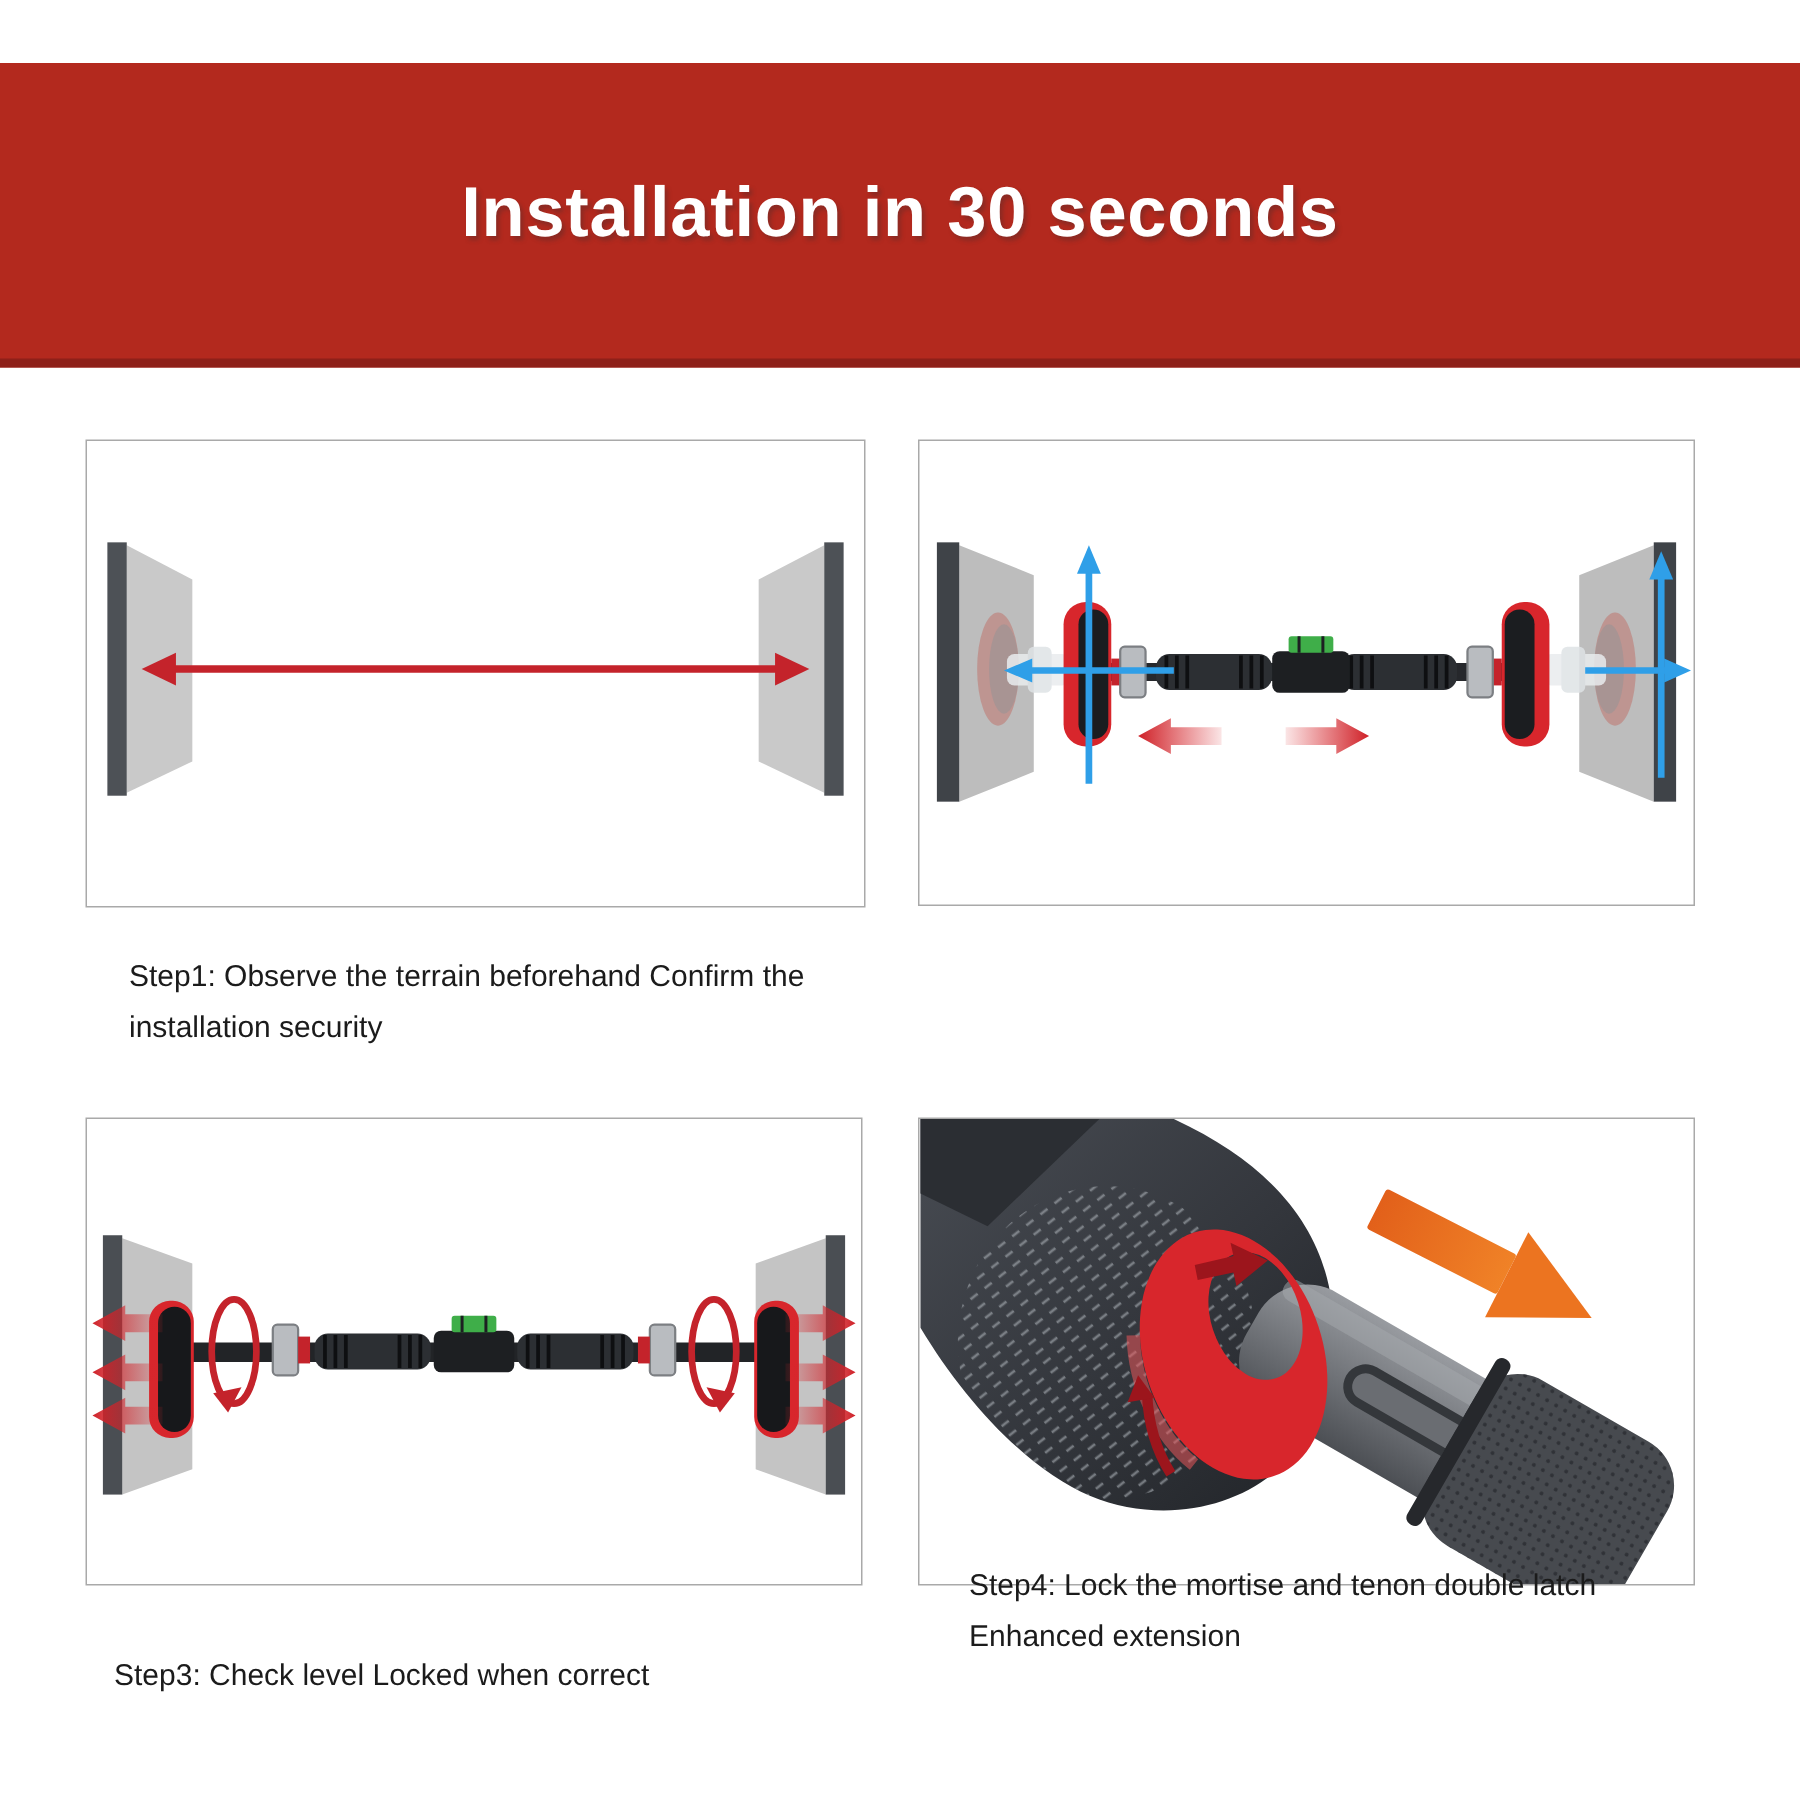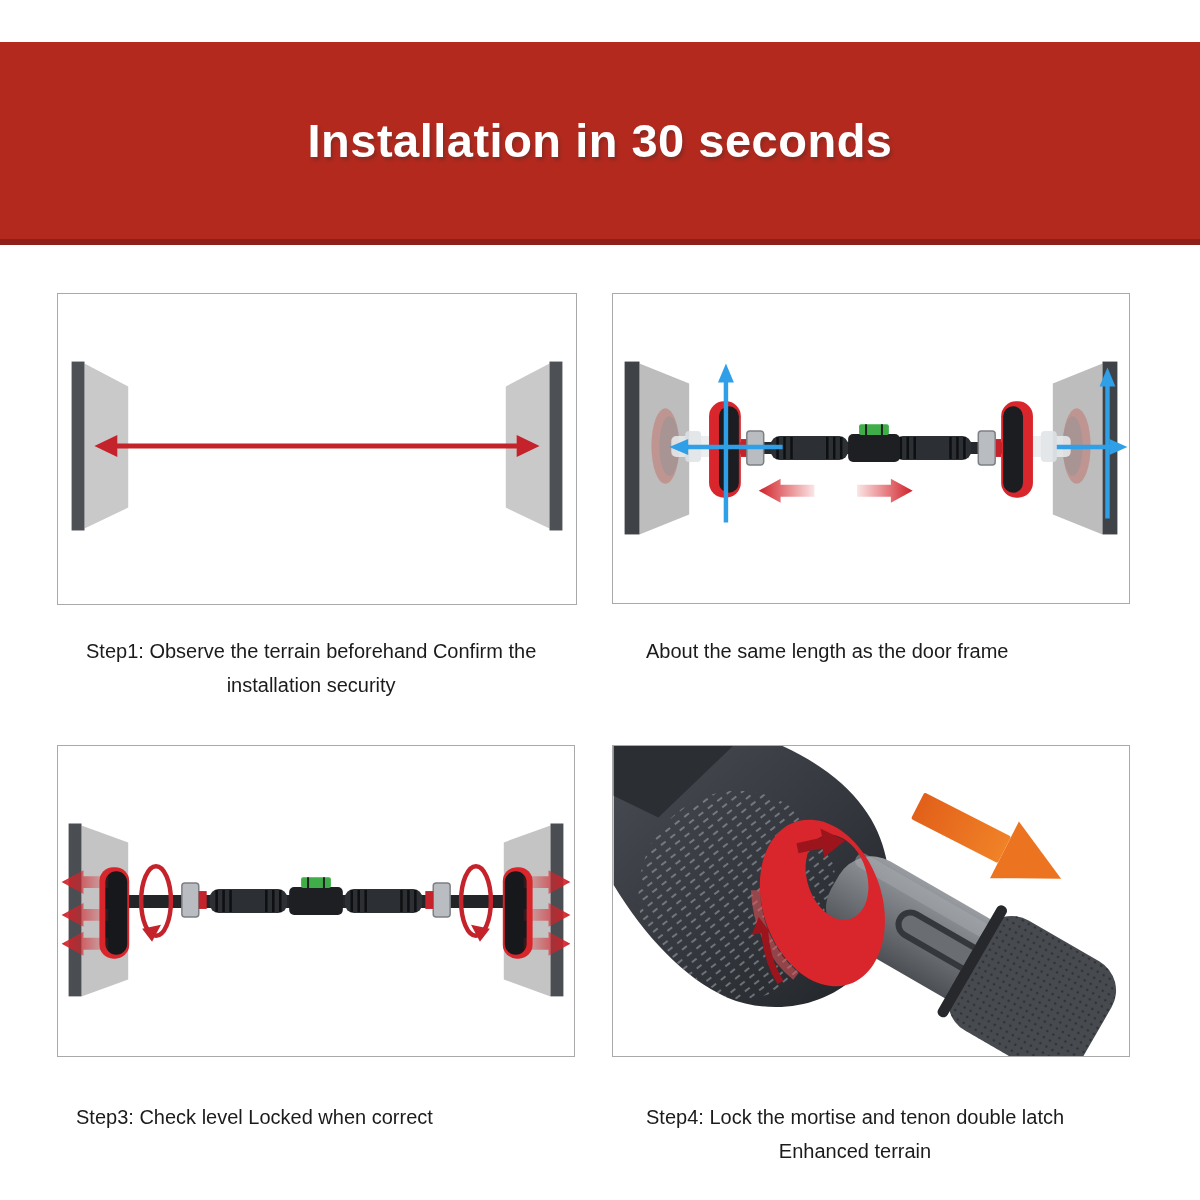--- a/index.html
+++ b/index.html
@@ -12,24 +12,24 @@
   .banner-line{color:#ffffff;font-weight:bold;font-size:47px;line-height:1.02;letter-spacing:.5px;
           text-shadow:2px 3px 3px rgba(70,45,45,.38);}
   
   .panel{position:absolute;background:#ffffff;border:1px solid #a9a9a9;box-sizing:border-box;}
   #p1{left:57px;top:293px;width:520px;height:312px;}
   #p2{left:612px;top:293px;width:518px;height:311px;}
   #p3{left:57px;top:745px;width:518px;height:312px;}
   #p4{left:612px;top:745px;width:518px;height:312px;}
   .illus{width:100%;height:100%;display:block;}
   
-  .caption{position:absolute;font-size:20px;color:#1b1b1b;text-align:center;}
+  .caption{position:absolute;font-size:20px;color:#1b1b1b;}
   .cap-line{display:block;line-height:34px;white-space:nowrap;}
   #c1{left:86px;top:634px;} #c2{left:646px;top:634px;}
-  #c3{left:76px;top:1100px;} #c4{left:646px;top:1100px;}
+  #c3{left:76px;top:1100px;} #c4{left:646px;top:1040px;}
 </style>
 </head>
 <body>
 
 <div class="page">
 
   <svg width="0" height="0" style="position:absolute" aria-hidden="true">
     <defs>
       <linearGradient id="fadeL" x1="0" y1="0" x2="1" y2="0">
         <stop offset="0" stop-color="#cf2128"></stop>
@@ -239,24 +239,23 @@
         <polygon points="98,-32 98,32 162,0" fill="#ec7420"></polygon>
       </g>
     </svg>
   </div>
 
   <div class="caption" id="c1">
     <span class="cap-line">Step1: Observe the terrain beforehand Confirm the</span>
     <span class="cap-line">installation security</span>
   </div>
   <div class="caption" id="c2">
-    <span class="cap-line">About the same length as the door frame</span>
   </div>
   <div class="caption" id="c3">
     <span class="cap-line">Step3: Check level Locked when correct</span>
     <span class="cap-line"></span>
   </div>
   <div class="caption" id="c4">
     <span class="cap-line">Step4: Lock the mortise and tenon double latch</span>
-    <span class="cap-line">Enhanced terrain</span>
+    <span class="cap-line">Enhanced extension</span>
   </div>
 
 </div>
 
 </body></html>

